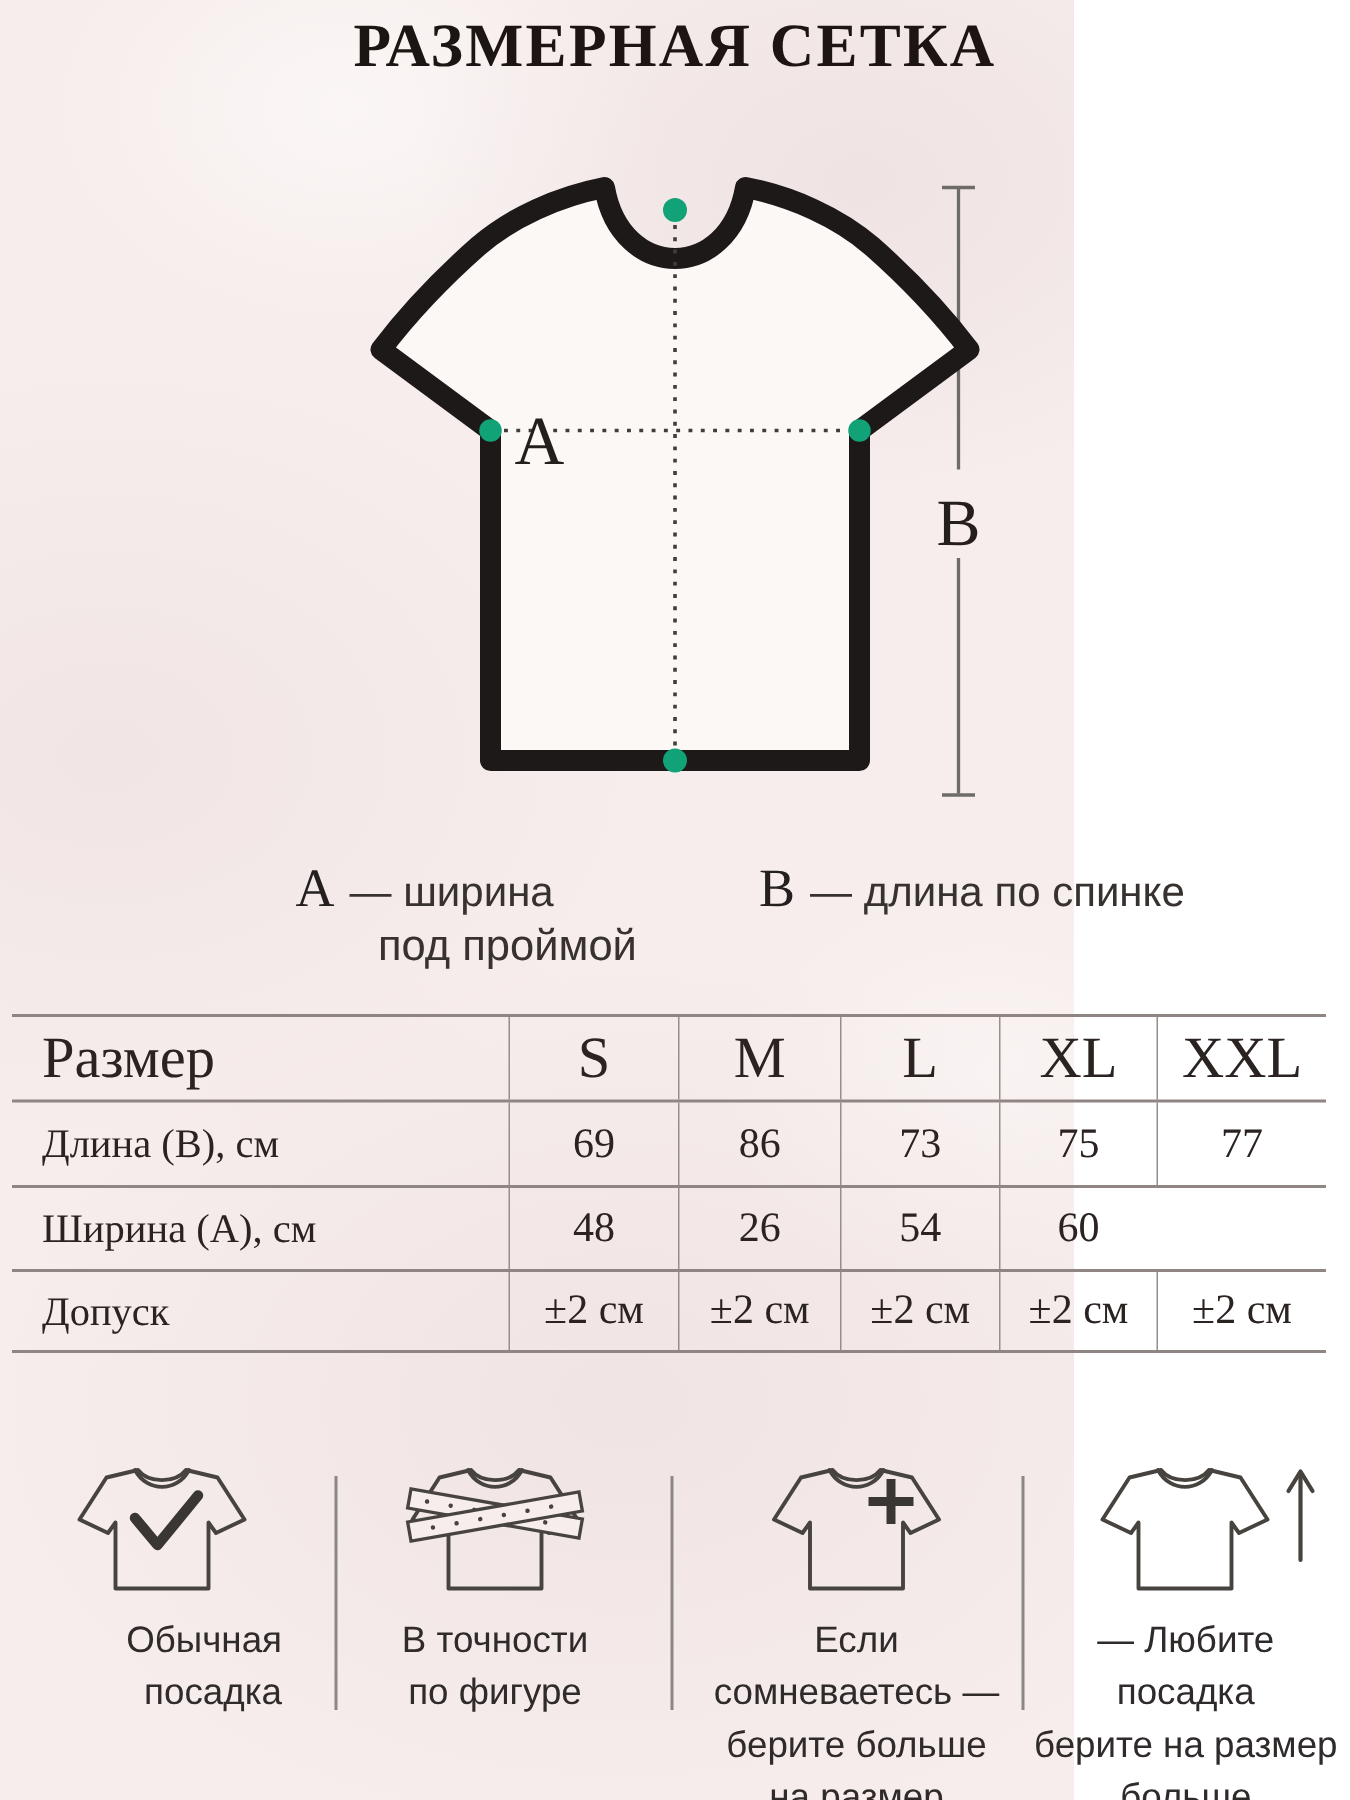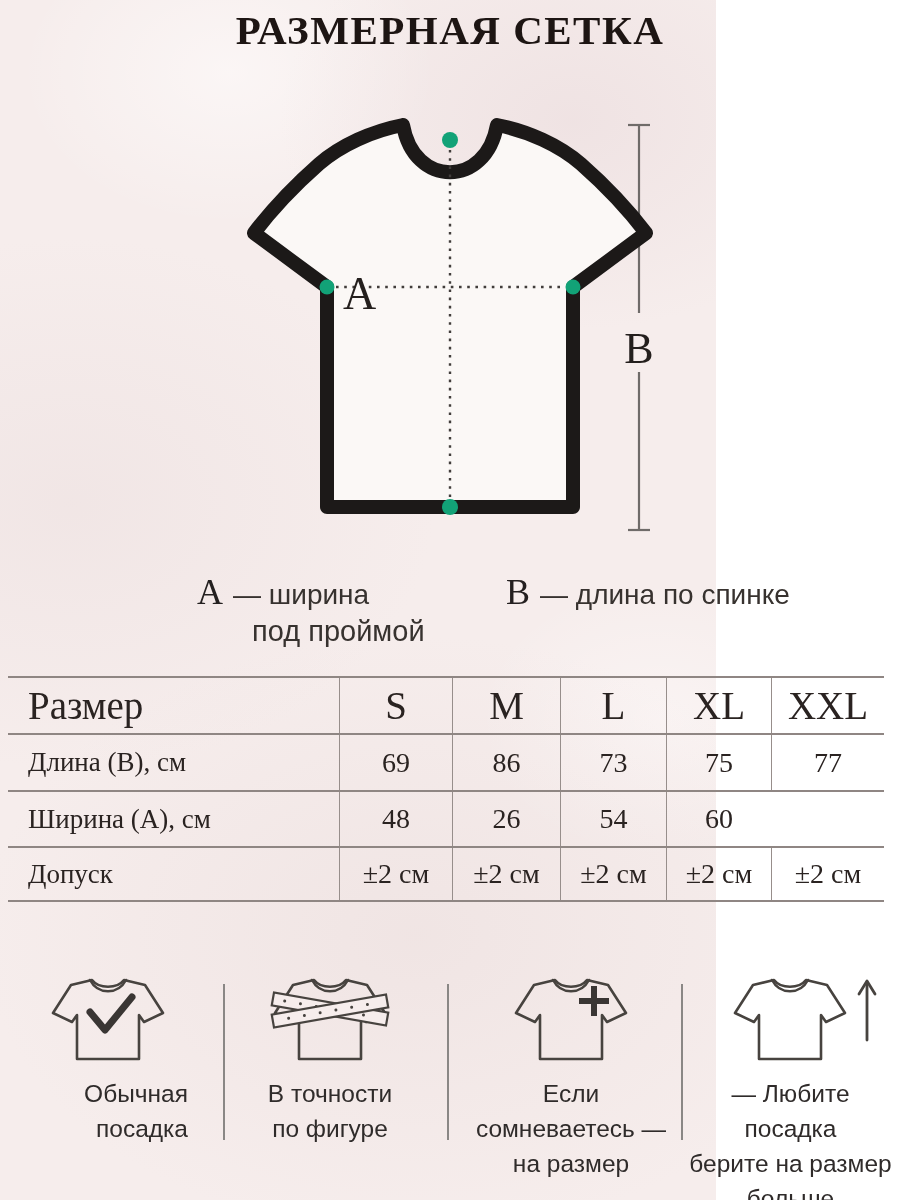--- a/index.html
+++ b/index.html
@@ -191,20 +191,21 @@
         <path d="M 44,12 C 51,21 69,21 76,12 L 97,17 L 115,45 L 96,54 L 91,47 L 91,91 L 29,91 L 29,47 L 24,54 L 5,45 L 23,17 Z"></path>
         <path d="M 42,12 C 50,27 70,27 78,12"></path>
       </g>
       <g stroke="#3a3634" stroke-width="6" stroke-linecap="butt">
         <line x1="68" y1="33" x2="98" y2="33"></line>
         <line x1="83" y1="18" x2="83" y2="48"></line>
       </g>
     </svg>
     <div class="caption">
       <div>Если сомневаетесь —</div>
+      <div>берите больше</div>
       <div>на размер</div>
     </div>
   </div>
 
   <div class="abs tip-divider" style="left:681px;"></div>
 
   <div class="abs tip" style="left:688px; width:205px;">
     <svg width="150" height="95" viewBox="0 0 150 95" style="margin-left:42px;">
       <g fill="none" stroke="#47433f" stroke-width="2.6" stroke-linejoin="round" stroke-linecap="round">
         <path d="M 44,12 C 51,21 69,21 76,12 L 97,17 L 115,45 L 96,54 L 91,47 L 91,91 L 29,91 L 29,47 L 24,54 L 5,45 L 23,17 Z"></path>

